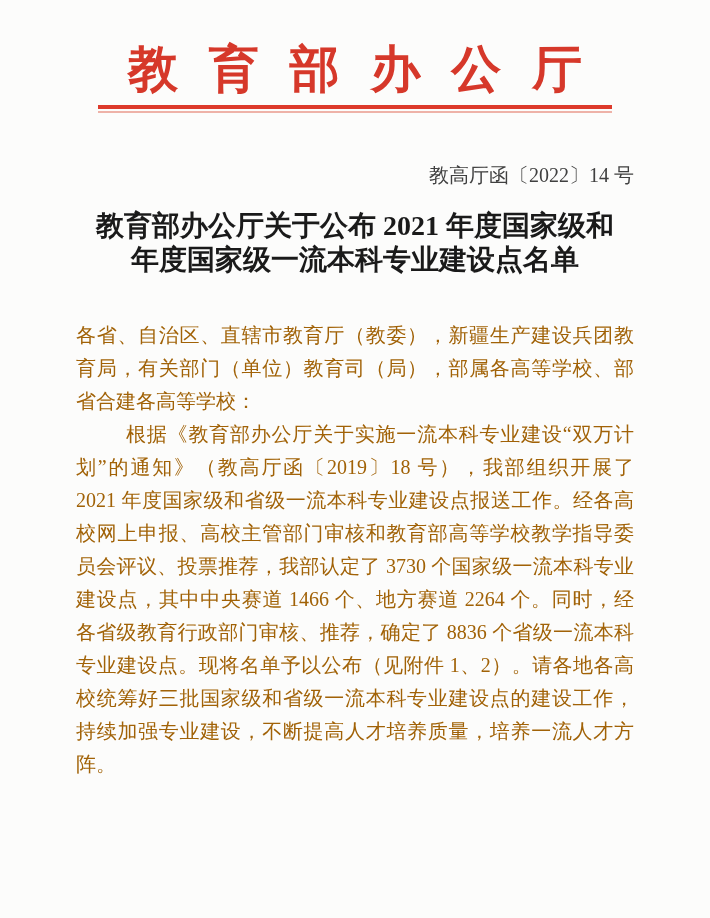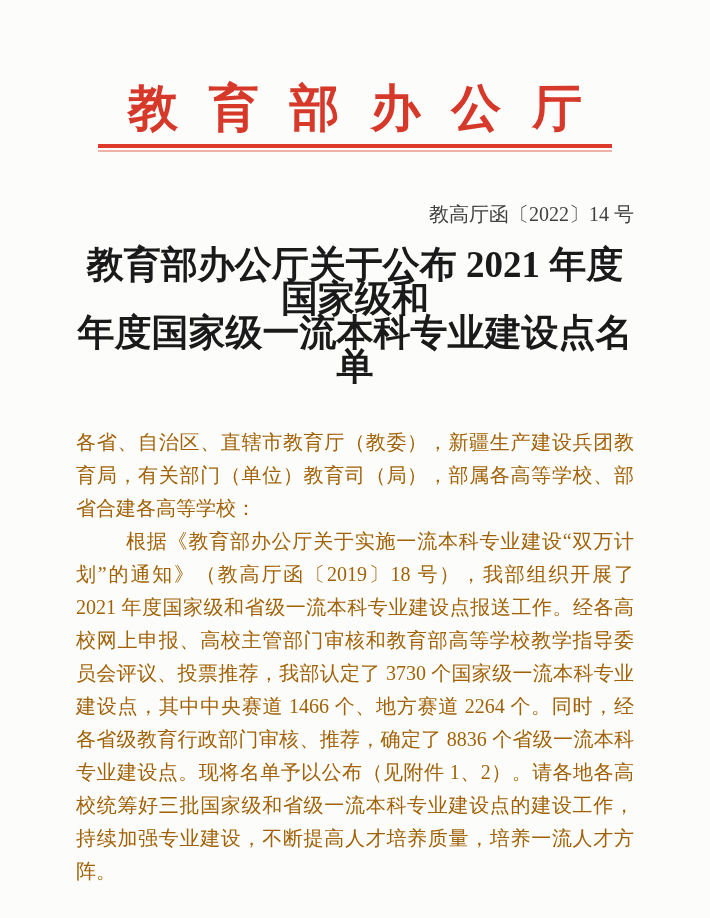--- a/index.html
+++ b/index.html
@@ -1,21 +1,21 @@
 <!DOCTYPE html>
 <html lang="zh"><head>
 <meta charset="utf-8">
 <style>
   html, body { margin: 0; padding: 0; background: #ffffff; }
   .page {
     position: relative;
     width: 710px;
     height: 918px;
     box-sizing: border-box;
-    padding-top: 83px;
+    padding-top: 44px;
     background: #fcfcfb;
     font-family: "Liberation Serif", "DejaVu Serif", serif;
     overflow: hidden;
   }
   .letterhead {
     width: 454px;
     margin: 0 auto;
     font-size: 50px;
     line-height: 50px;
     font-weight: 700;
@@ -32,21 +32,21 @@
     width: 558px;
     margin: 50px auto 0;
     text-align: right;
     font-size: 20px;
     line-height: 24px;
     color: #404040;
   }
   .doc-title {
     width: 558px;
     margin: 22px auto 0;
-    font-size: 37px;
+    font-size: 28px;
     line-height: 34px;
     font-weight: 700;
     text-align: center;
     color: #1a1a1a;
   }
   .title-line { display: block; }
   .doc-body {
     width: 558px;
     margin: 42px auto 0;
     font-size: 20px;

